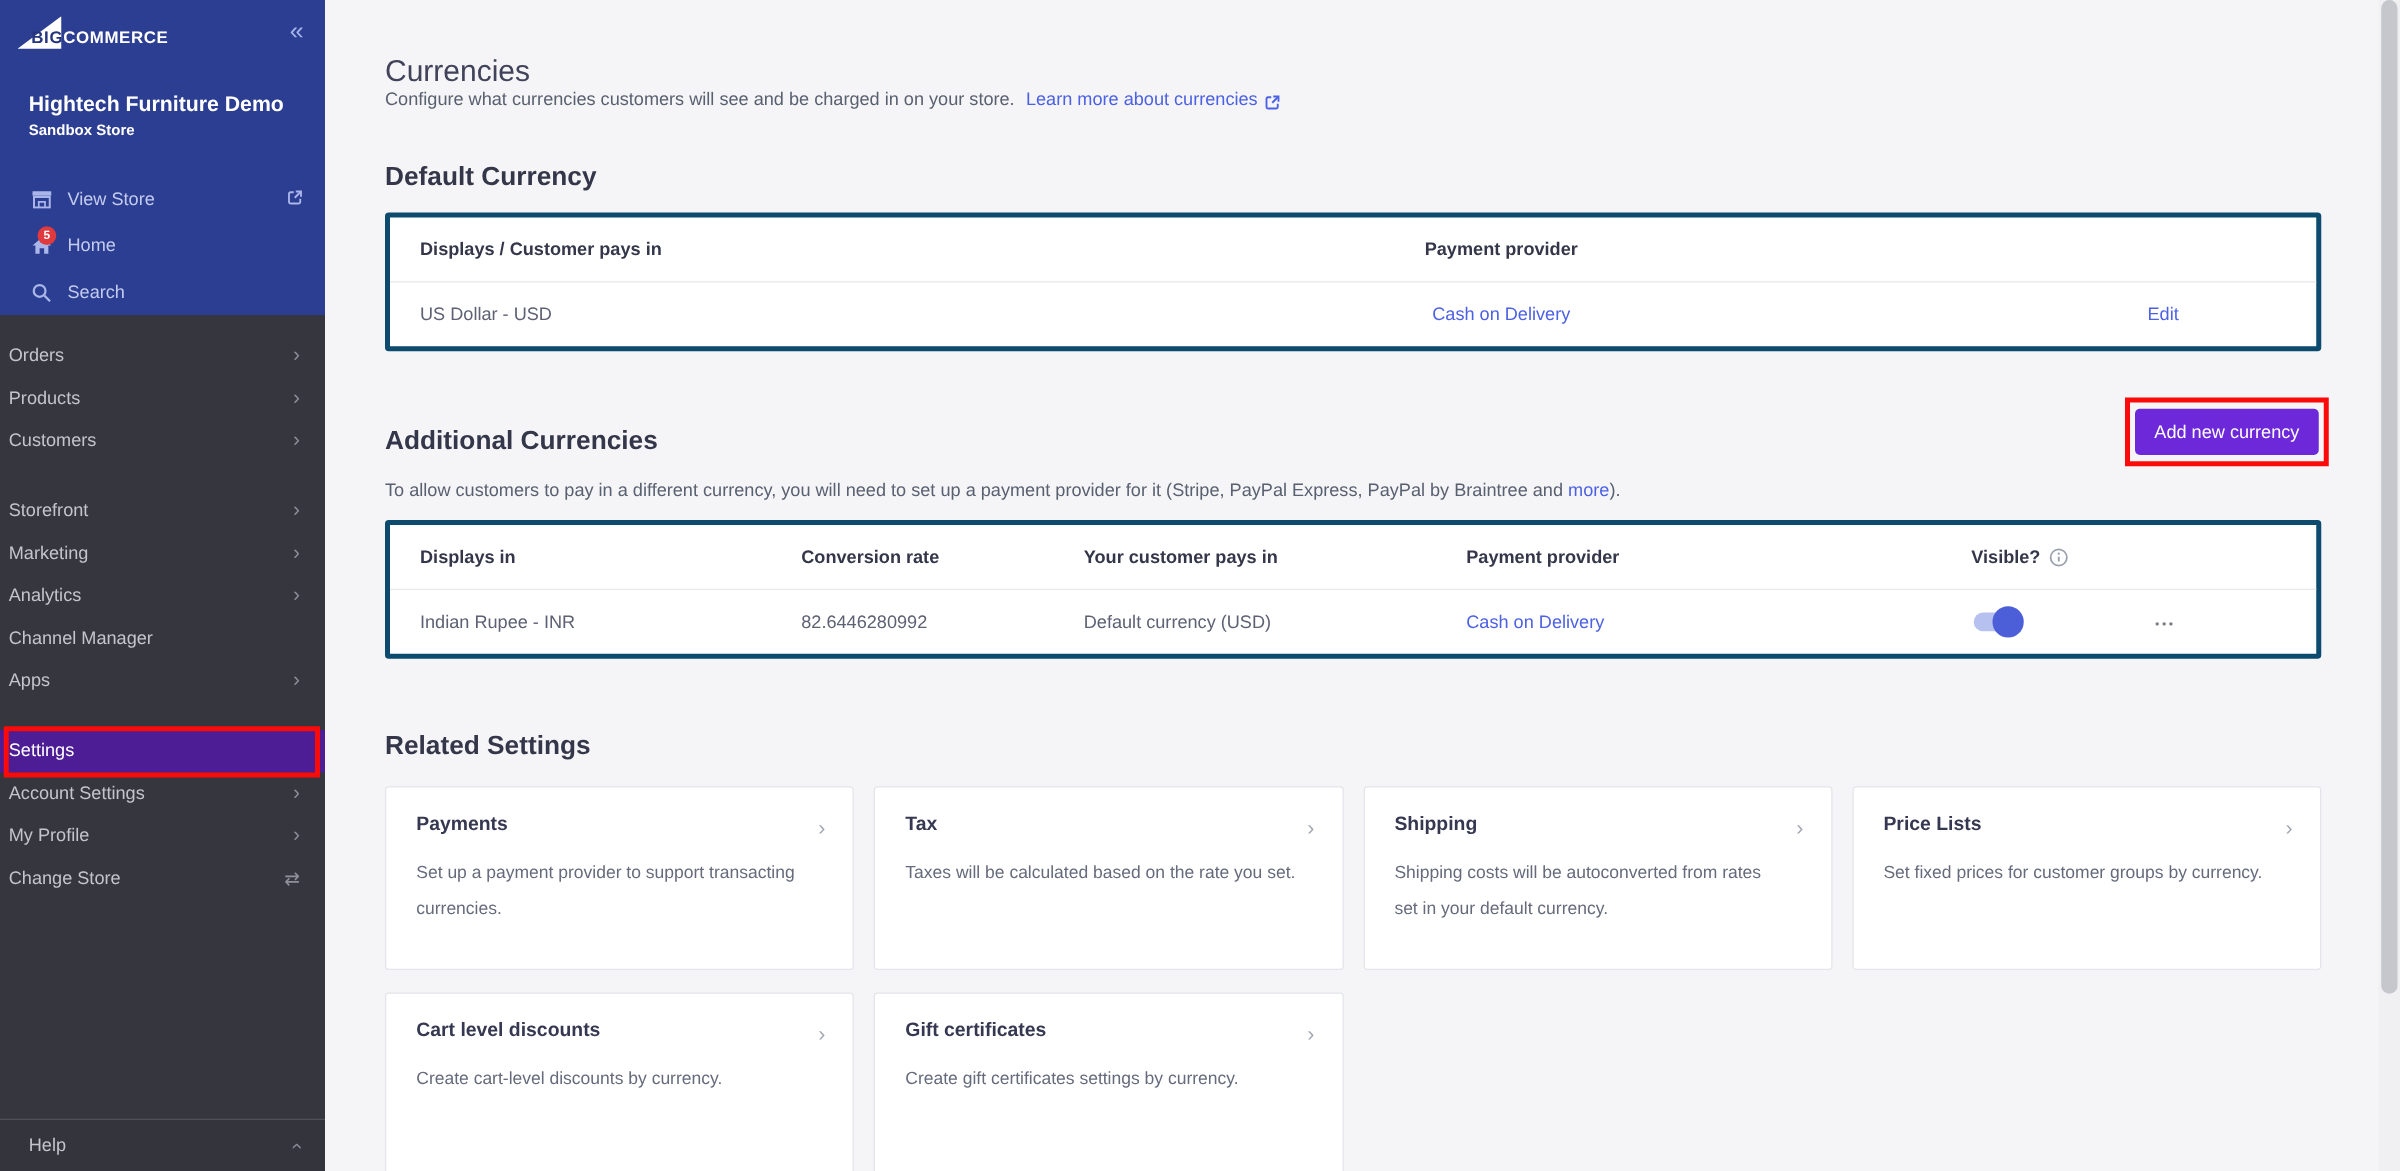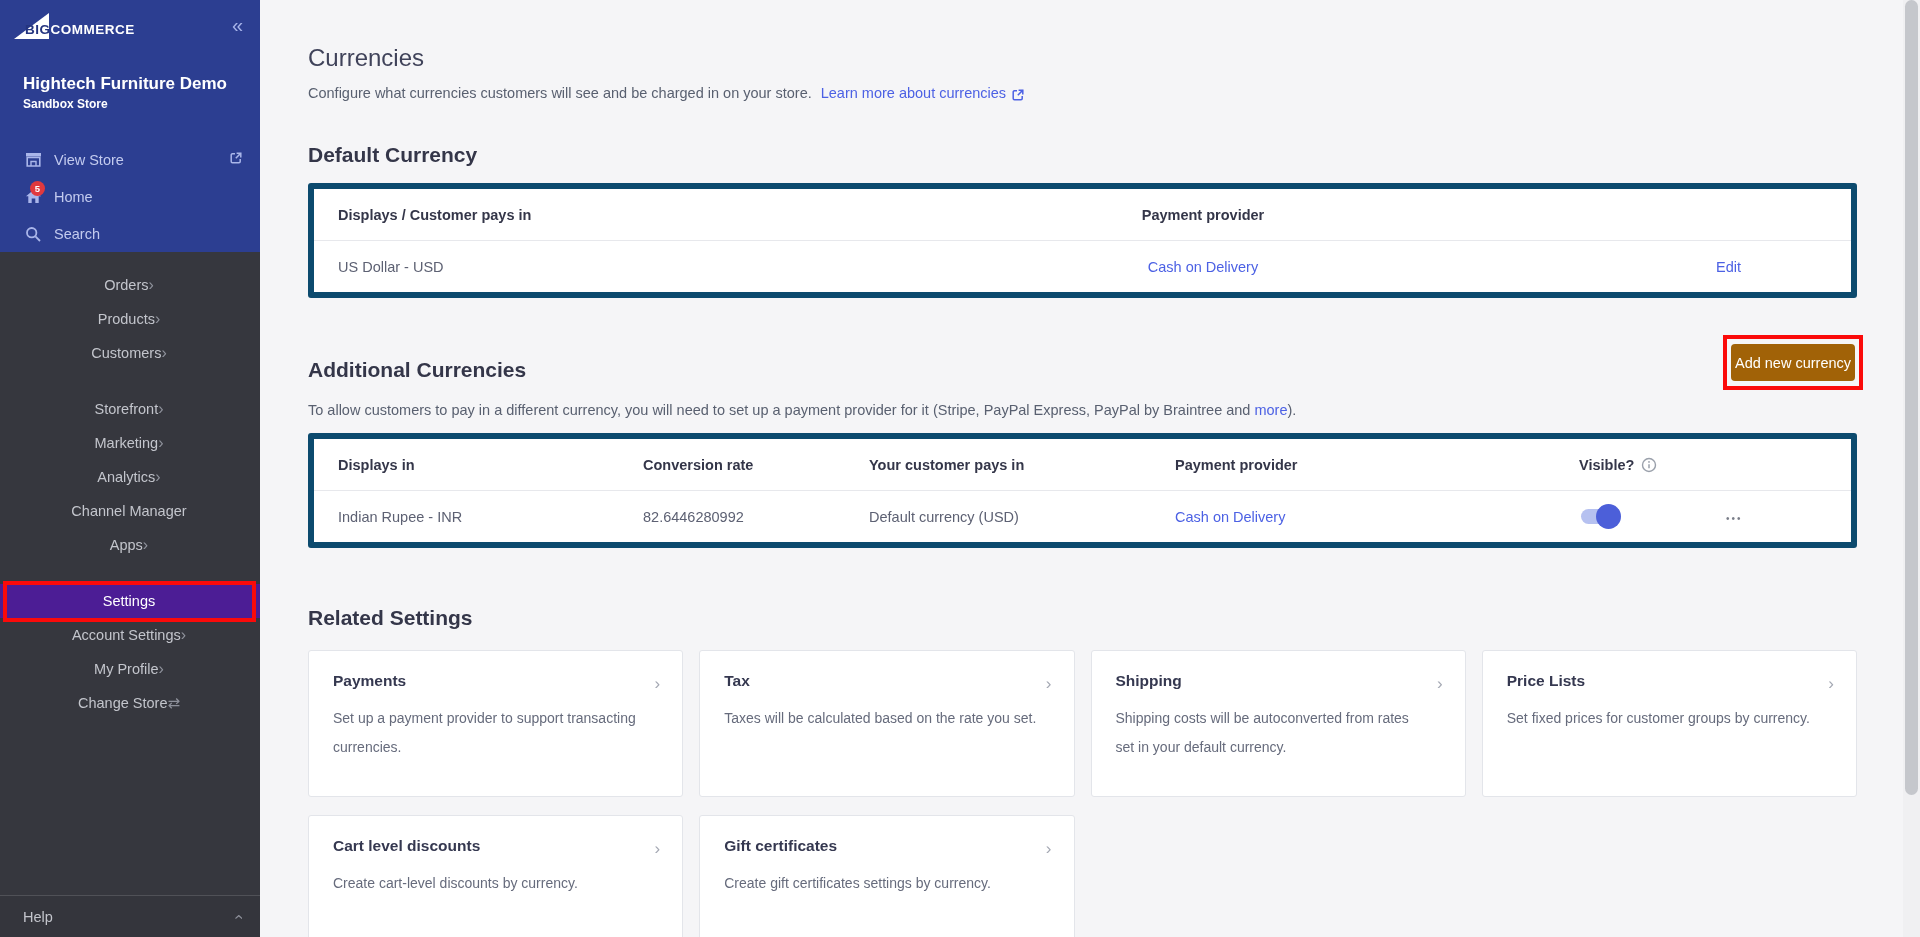--- a/index.html
+++ b/index.html
@@ -16,53 +16,53 @@
   .collapse { position:absolute; right:17px; top:14px; color:#a7b4ea; font-size:20px; cursor:pointer; }
   .store-name { margin:24px 0 0 23px; color:#fff; font-size:17px; font-weight:700; }
   .store-type { margin:3px 0 0 23px; color:#fff; font-size:12px; font-weight:700; }
   .sb-top-items { margin-top:30px; }
   .sb-top-item { height:37px; display:flex; align-items:center; padding-left:23px; position:relative; color:#c3cbef; font-size:14.5px; cursor:pointer; }
   .sb-top-item .ico { width:20px; display:flex; justify-content:center; margin-right:11px; position:relative; }
   .sb-top-item .trail { position:absolute; right:17px; top:10px; }
   .badge { position:absolute; left:7px; top:-8px; width:15px; height:15px; background:#e0393e; border-radius:50%; color:#fff; font-size:9.5px; font-weight:700; display:flex; align-items:center; justify-content:center; }
 
   .sb-nav { padding-top:16px; list-style:none; }
-  .sb-nav li { height:34px; display:flex; align-items:center; justify-content:center; padding:0 20px 0 18px; color:#c3c5cc; font-size:14.5px; cursor:pointer; position:relative; }
+  .sb-nav li { height:34px; display:flex; align-items:center; justify-content:space-between; padding:0 20px 0 7px; color:#c3c5cc; font-size:14.5px; cursor:pointer; position:relative; }
   .sb-nav .chev { color:#8e919b; font-size:16px; }
   .nav-gap { height:22px; }
   li.active-settings { background:#4c1d95; color:#fff; }
   .settings-annotation { position:absolute; left:3px; right:4px; top:-3px; bottom:-4px; border:4px solid #fb0a0a; pointer-events:none; }
   .swap { color:#8e919b; font-size:15px; }
   .help-bar { position:absolute; bottom:0; left:0; right:0; height:42px; display:flex; align-items:center; justify-content:space-between; padding:0 20px 0 23px; border-top:1px solid rgba(255,255,255,.14); background:#34353c; color:#c3c5cc; font-size:14.5px; cursor:pointer; }
   .chev-up { display:inline-block; transform:rotate(-90deg); color:#8e919b; font-size:16px; }
 
   
   .main { position:absolute; left:260px; top:0; right:17px; bottom:0; padding:0 46px 0 48px; }
   .page-title { margin-top:44px; font-size:24px; font-weight:300; color:#40435a; }
-  .page-sub { margin-top:13px; font-size:14.5px; color:#596070; display:flex; align-items:center; }
+  .page-sub { margin-top:0; font-size:14.5px; color:#596070; display:flex; align-items:center; }
   .blue-link { color:#4c61e4; cursor:pointer; text-decoration:none; }
   .page-sub .blue-link { margin-left:9px; }
   .ext-ico { margin-left:5px; position:relative; top:2px; }
   .section-h { font-size:21px; font-weight:700; color:#343649; }
   .dc-heading { margin-top:42px; }
 
-  .tbl { margin-top:16px; background:#fff; border:6px solid #0c4a6e; border-radius:3px; }
+  .tbl { margin-top:16px; background:#fff; border:4px solid #0c4a6e; border-radius:3px; }
   .tbl-head { display:grid; height:52px; align-items:center; font-weight:700; font-size:14.5px; color:#343649; border-bottom:1px solid #e7e8ec; }
   .tbl-row { display:grid; height:51px; align-items:center; font-size:14.5px; color:#5d6173; }
   .t1 { grid-template-columns:564px 650px 1fr; }
   .t1 > :first-child { padding-left:24px; }
   .t1 .c-center { text-align:center; }
   .t1 .c-edit { text-align:right; padding-right:110px; }
   .t2 { grid-template-columns:329px 226px 306px 404px 147px 1fr; }
   .t2 > :first-child { padding-left:24px; }
 
   .add-section { position:relative; margin-top:60px; }
   .add-desc { margin-top:20px; font-size:14.5px; color:#596070; }
   .btn-annotation { position:absolute; top:-23px; right:-6px; border:4px solid #fb0a0a; padding:5px 4px; }
-  .btn-primary { display:flex; align-items:center; justify-content:center; width:124px; height:37px; background:#a16207; color:#fff; font-size:14.5px; border:none; border-radius:4px; cursor:pointer; font-family:inherit; }
+  .btn-primary { display:flex; align-items:center; justify-content:center; width:147px; height:37px; background:#6d28d9; color:#fff; font-size:14.5px; border:none; border-radius:4px; cursor:pointer; font-family:inherit; }
   .t2-margin { margin-top:15px; }
 
   .visible-h { display:flex; align-items:flex-start; gap:7px; }
   .toggle { width:38px; height:15px; background:#b6c1f0; border-radius:8px; position:relative; cursor:pointer; margin-left:2px; }
   .toggle .knob { position:absolute; right:-2px; top:-5px; width:25px; height:25px; border-radius:50%; background:#4c5fd9; }
   .dots { color:#7a7e89; letter-spacing:2px; font-size:10px; cursor:pointer; }
 
   .rs-heading { margin-top:58px; }
   .cards { margin-top:20px; display:grid; grid-template-columns:repeat(4,1fr); gap:18px 16px; }
   .card { background:#fff; border:1px solid #e3e5ea; border-radius:3px; height:147px; padding:21px 24px; position:relative; cursor:pointer; }

